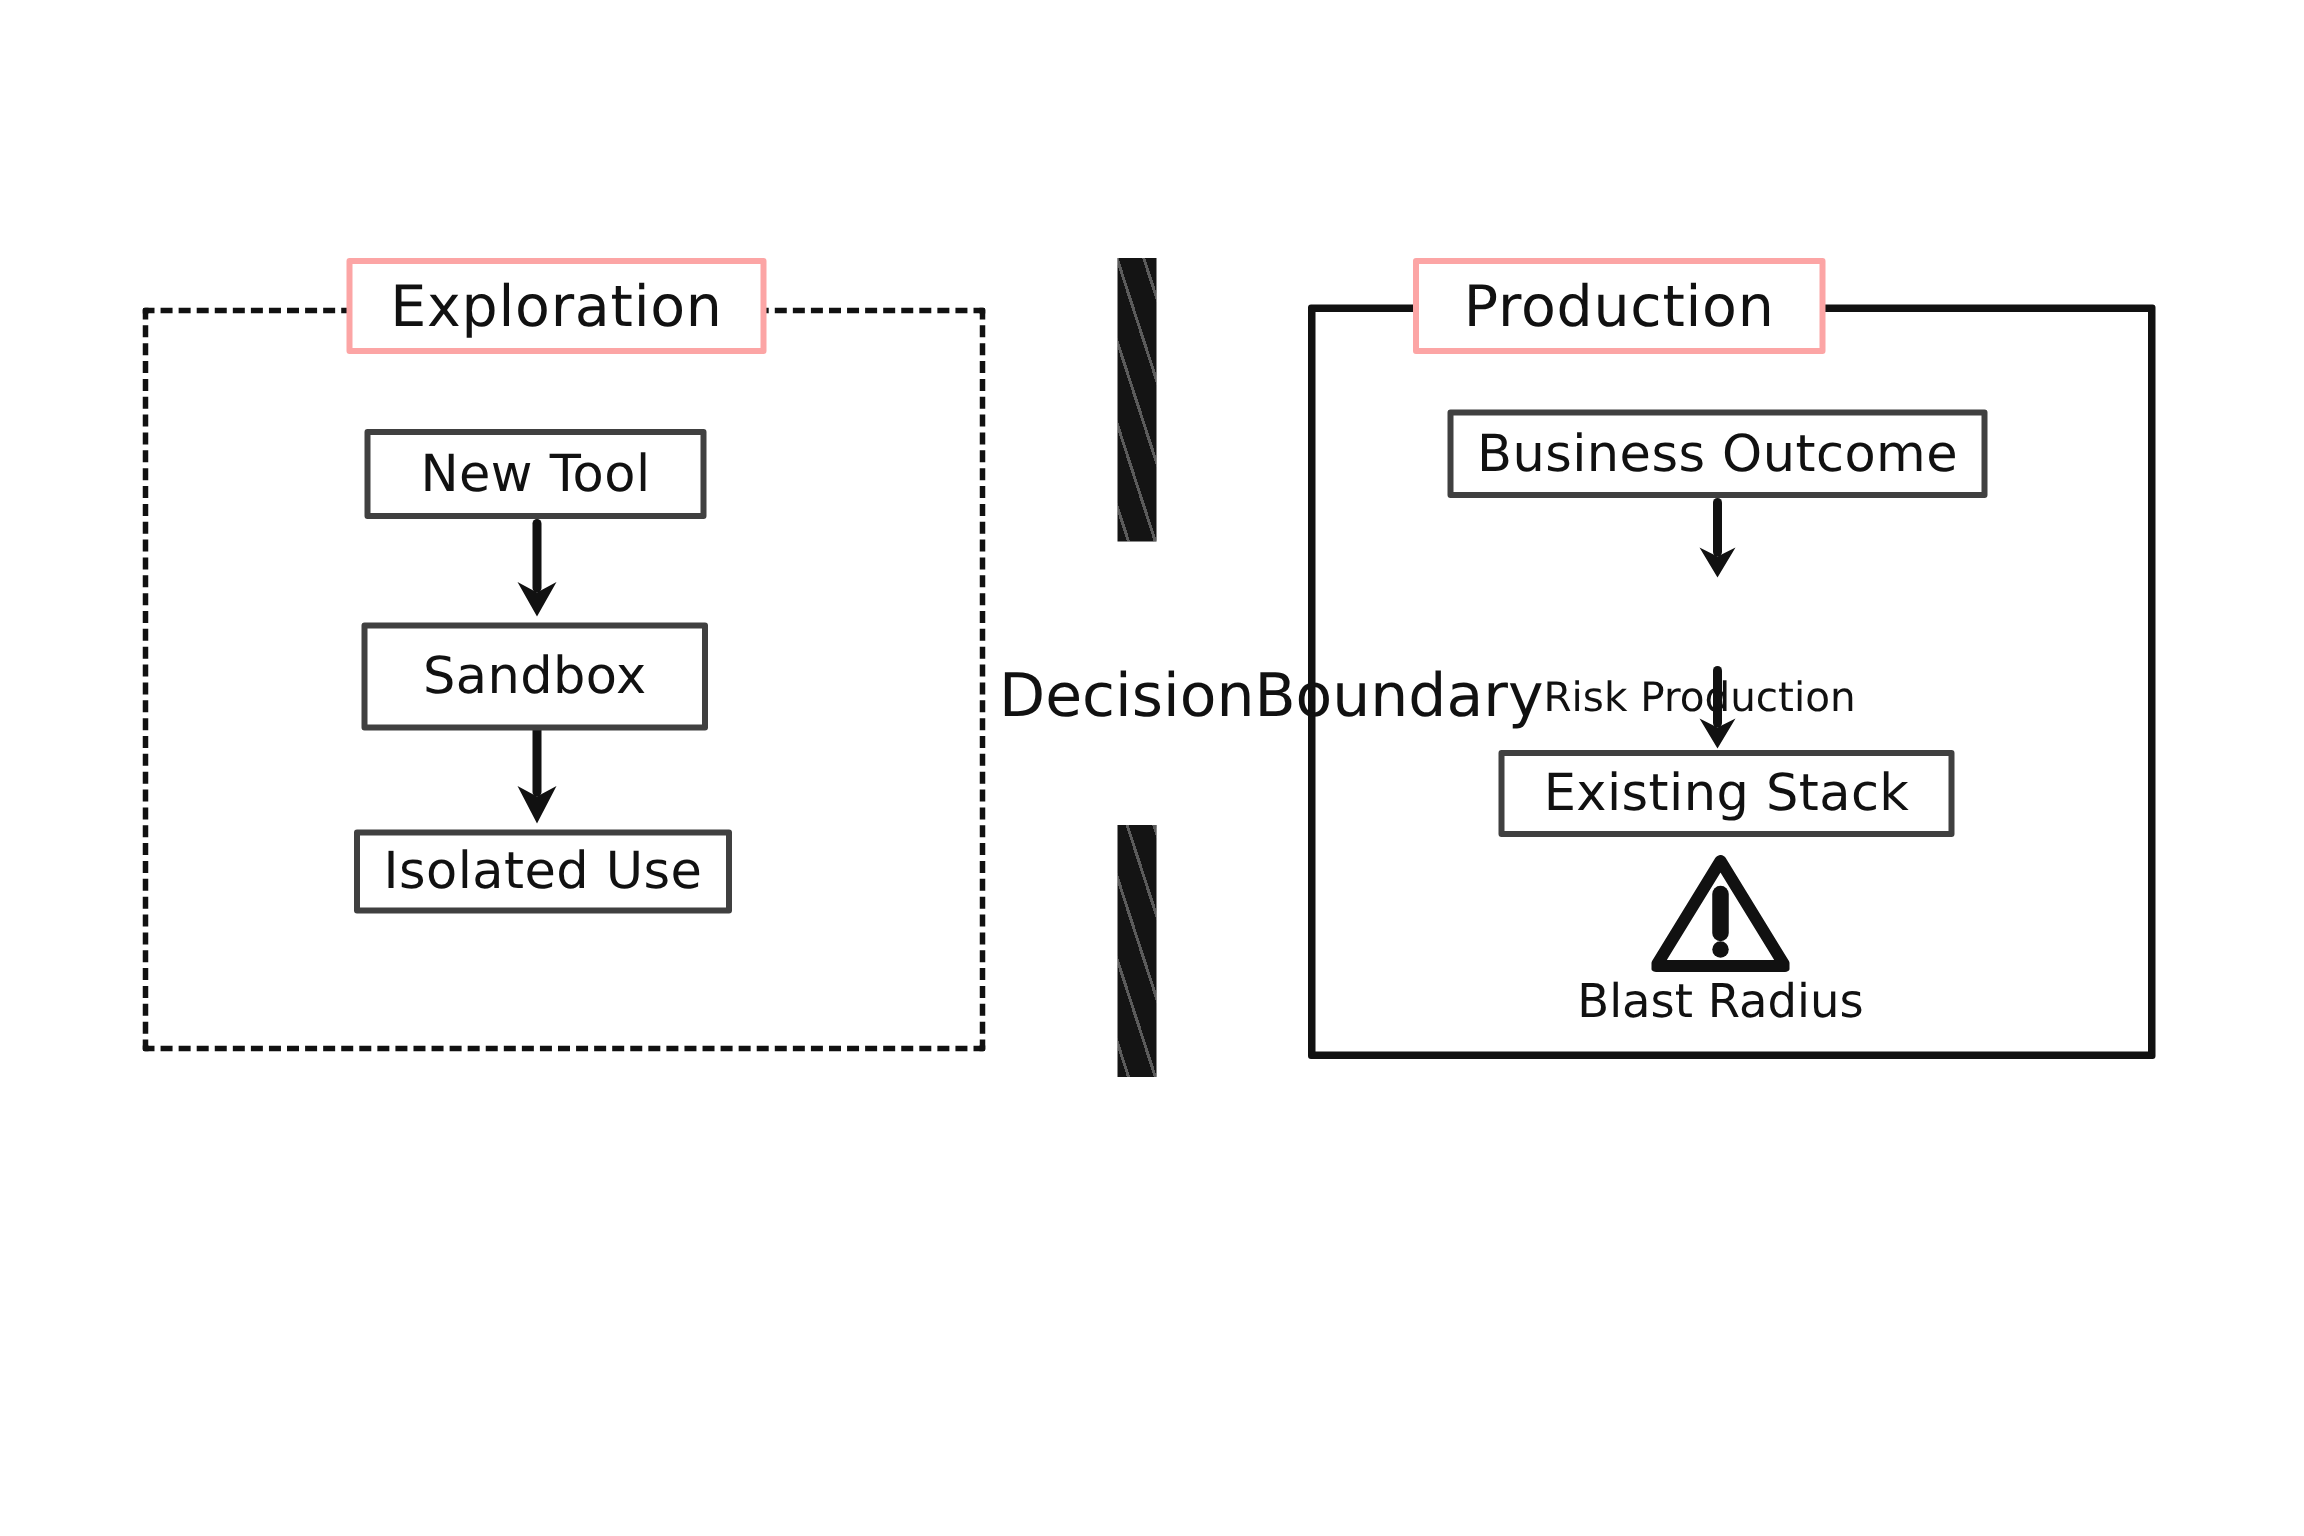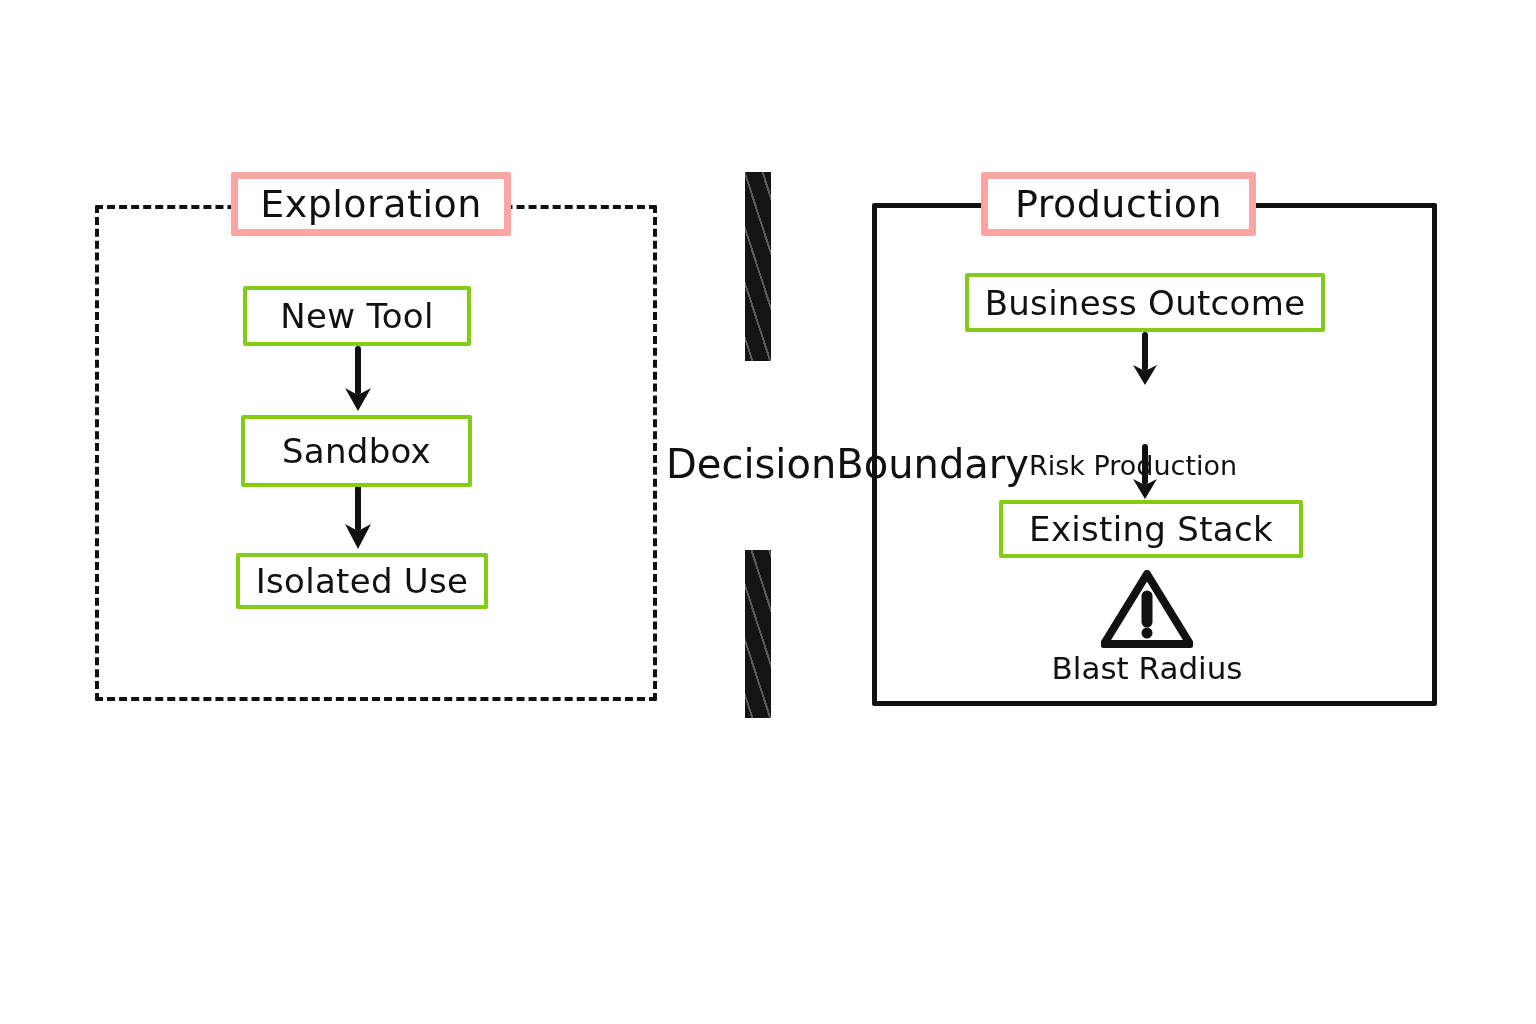--- a/index.html
+++ b/index.html
@@ -32,40 +32,40 @@
   }
   .group-solid {
     border: 5px solid #111111;
     border-radius: 2px;
     background: transparent;
   }
 
   
   .title-chip {
     background: #ffffff;
-    border: 7px solid #fca5a5;
+    border: 4px solid #fca5a5;
     display: flex;
     align-items: center;
     justify-content: center;
     border-radius: 2px;
     z-index: 5;
   }
   .title-chip .chip-text {
     font-family: "DejaVu Sans", sans-serif;
     font-size: 38px;
     font-weight: 400;
     letter-spacing: 0.5px;
     line-height: 1;
     white-space: nowrap;
   }
 
   
   .node-box {
     background: #ffffff;
-    border: 4px solid #84cc16;
+    border: 4px solid #404040;
     display: flex;
     align-items: center;
     justify-content: center;
     border-radius: 2px;
     z-index: 4;
   }
   .node-box .node-text {
     font-size: 34px;
     font-weight: 400;
     line-height: 1;
@@ -182,21 +182,21 @@
     <div class="boundary-rule"></div>
     <div class="boundary-sub">Risk Production</div>
   </div>
 
   <div class="abs boundary-bar" style="left:745px; top:550px; width:26px; height:168px;">
     <div class="hatch"></div>
   </div>
 
   <div class="abs group-solid" style="left:872px; top:203px; width:565px; height:503px;"></div>
 
-  <div class="abs title-chip" style="left:981px; top:172px; width:275px; height:64px;">
+  <div class="abs title-chip" style="left:942px; top:172px; width:275px; height:64px;">
     <span class="chip-text">Production</span>
   </div>
 
   <div class="abs node-box" style="left:965px; top:273px; width:360px; height:59px;">
     <span class="node-text">Business Outcome</span>
   </div>
 
   <div class="abs arrow-wrap" style="left:1127px; top:334px; width:36px; height:54px;">
     <svg width="36" height="54" viewBox="0 0 36 54">
       <path d="M18 1 L18 34" stroke="#111111" stroke-width="6" stroke-linecap="round" fill="none"></path>

